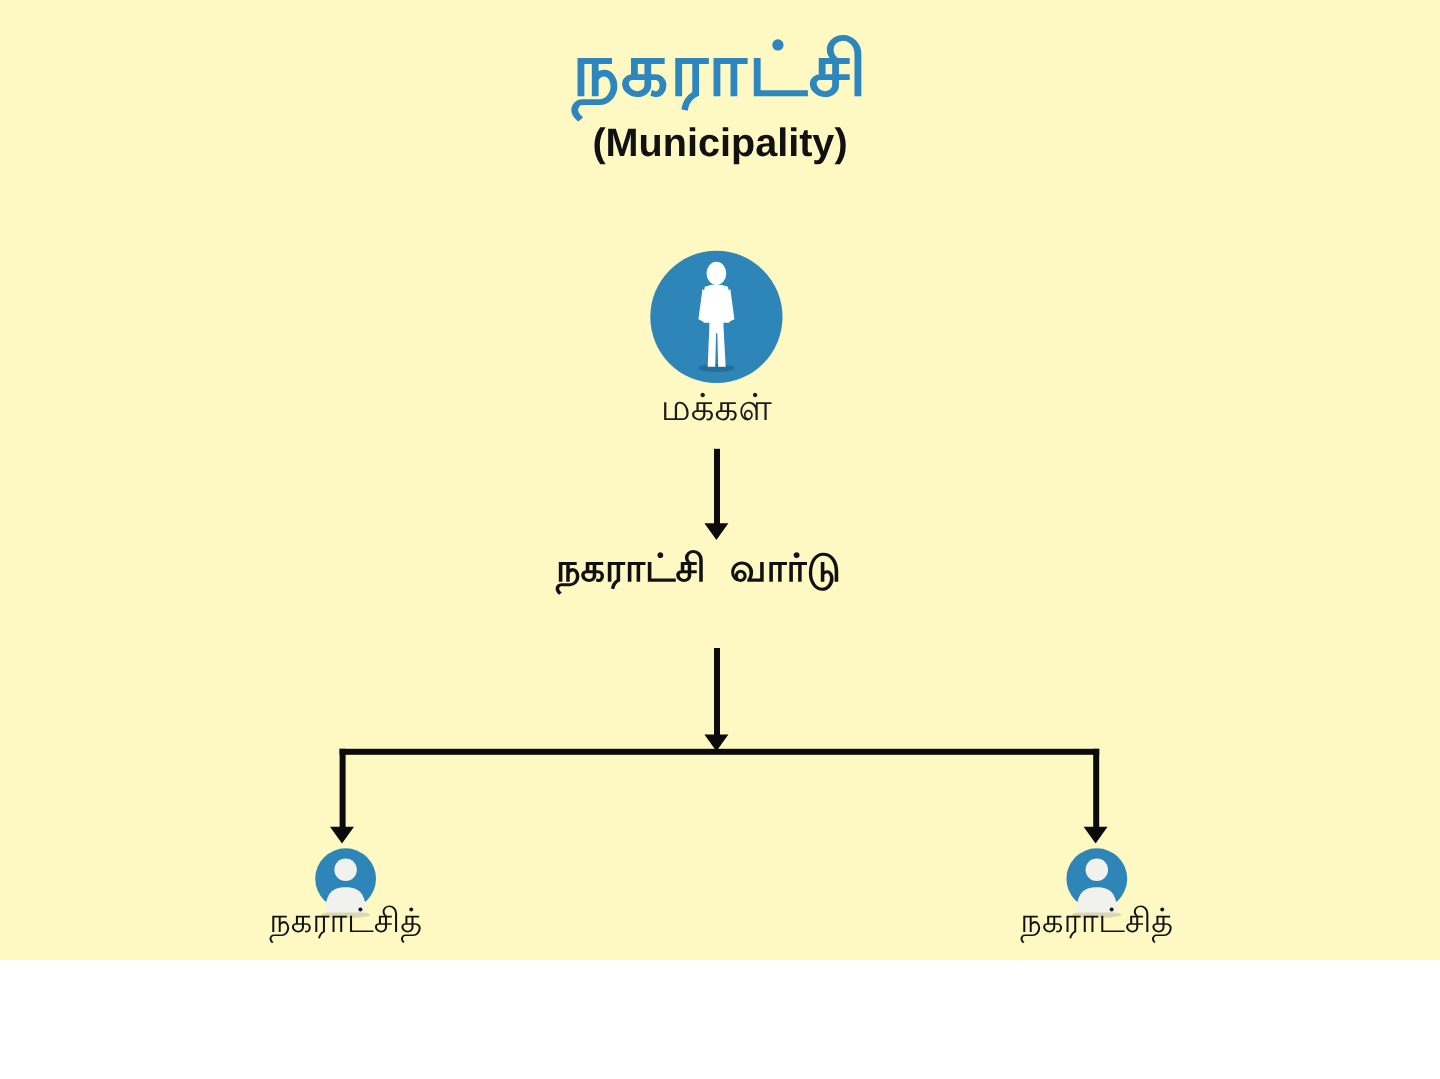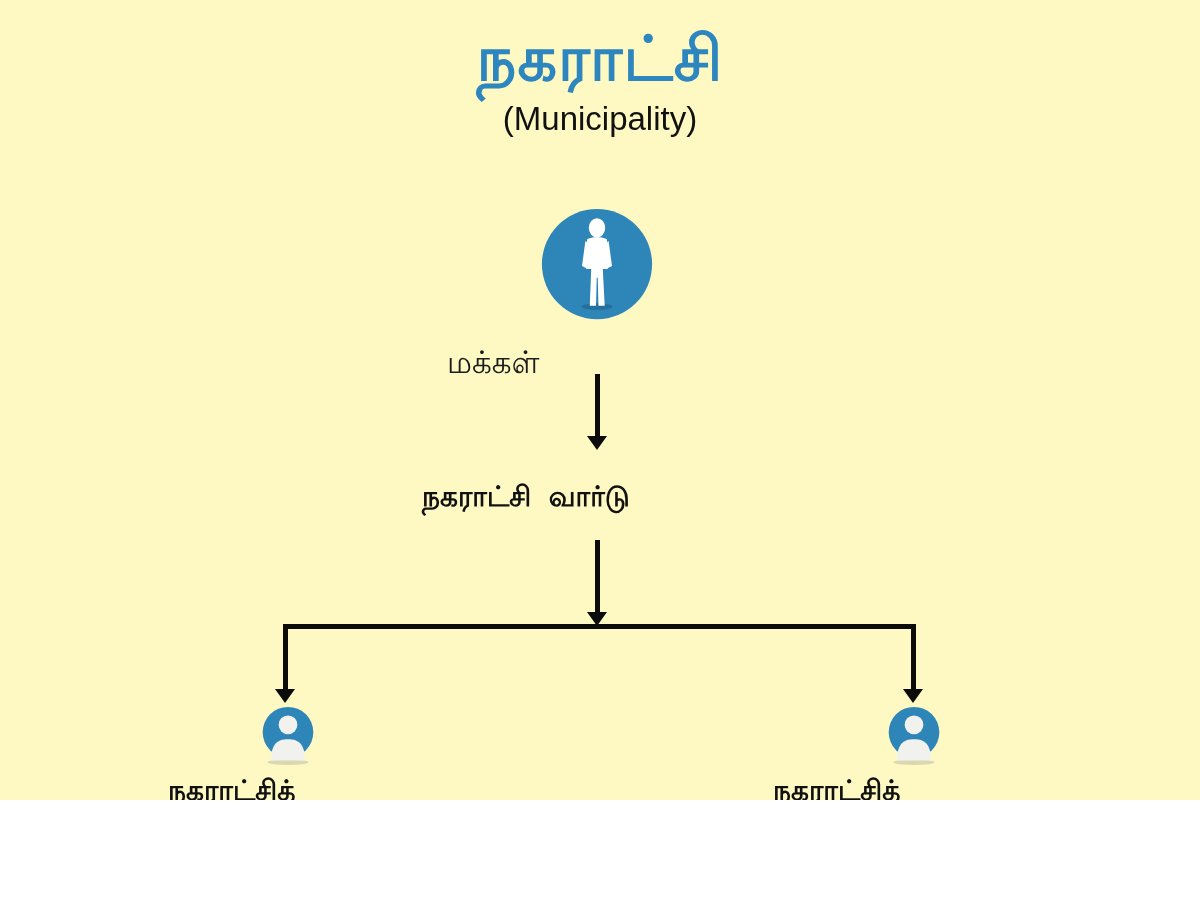--- a/index.html
+++ b/index.html
@@ -20,50 +20,50 @@
   }
   .title {
     font-size: 62px;
     font-weight: bold;
     color: #2E86BE;
     line-height: 1.25;
     letter-spacing: 1px;
   }
   .subtitle {
     font-size: 33px;
-    font-weight: normal;
+    font-weight: bold;
     color: #111111;
     margin-top: 2px;
   }
   
   .icon-abs { position: absolute; }
   .root-icon { left: 539px; top: 206px; width: 116px; height: 122px; }
   .leaf-icon-left  { left: 258px; top: 704px; width: 60px; height: 64px; }
   .leaf-icon-right { left: 884px; top: 704px; width: 60px; height: 64px; }
   
   .node-label {
     position: absolute;
-    margin-top: 23px;
+    text-align: center;
   }
   .root-label {
     left: 447px; top: 322px; width: 300px;
     font-size: 31px;
     font-weight: normal;
     color: #1c1c1c;
   }
   .mid-label {
-    left: 422px; top: 456px; width: 350px;
-    font-size: 28px;
+    left: 407px; top: 456px; width: 350px;
+    font-size: 32px;
     font-weight: bold;
     line-height: 35px;
   }
   .mid-label .ln1 { word-spacing: 0.35em; }
   .leaf-label {
     font-size: 28px;
-    font-weight: bold;
+    font-weight: normal;
     line-height: 37px;
   }
   .leaf-label-left  { left: 168px; top: 749px; width: 240px; }
   .leaf-label-right { left: 773px; top: 749px; width: 282px; }
   
   .vline { position: absolute; width: 5px; background: #0b0b0b; }
   .hline { position: absolute; height: 5px; background: #0b0b0b; }
   .ahead {
     position: absolute; width: 0; height: 0;
     border-left: 10px solid transparent;

